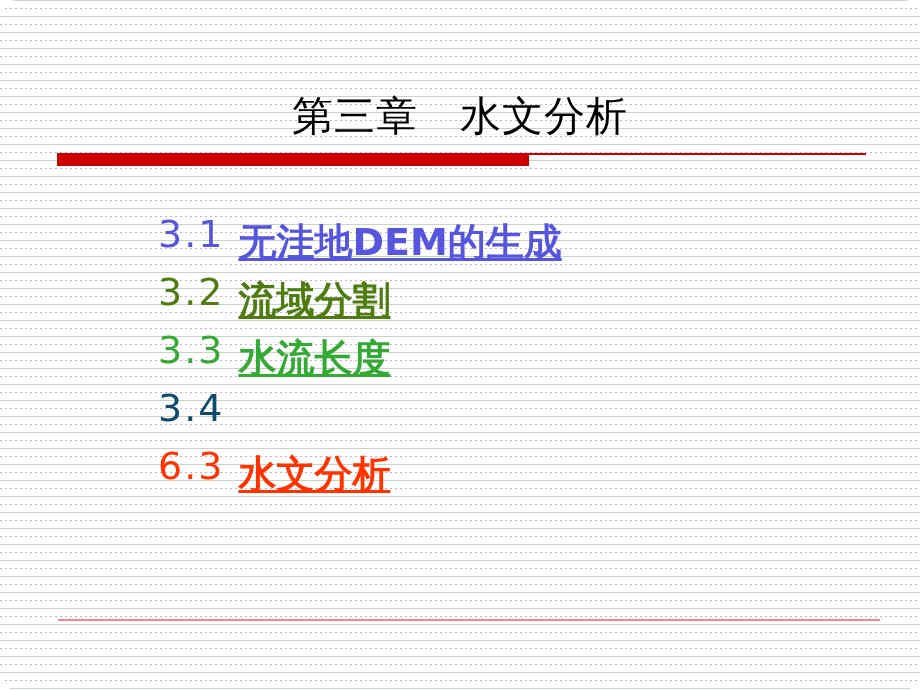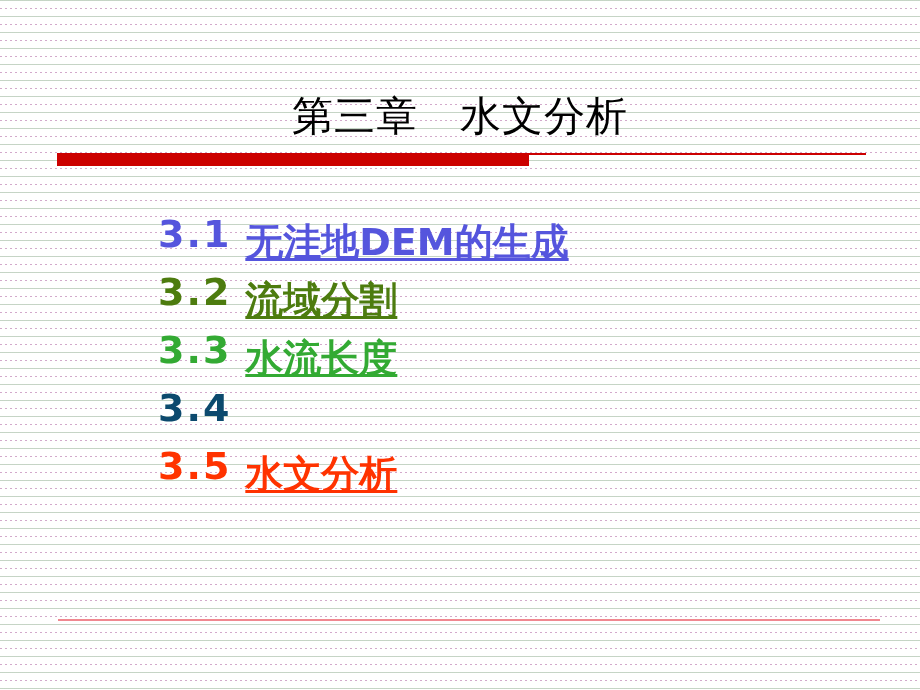--- a/index.html
+++ b/index.html
@@ -123,21 +123,21 @@
     height: 58px;
     padding-left: 158px;
     display: flex;
     align-items: center;
     font-size: 38px;
     font-weight: bold;
     white-space: pre;
   }
   .item-num {
     font-family: "DejaVu Sans", "Liberation Sans", sans-serif;
-    font-weight: bold;
+    font-weight: normal;
     letter-spacing: 2px;
     padding-right: 14px;
     text-align: right;
   }
   .item-text {
     font-family: "DejaVu Sans", "Liberation Sans", sans-serif;
     font-weight: bold;
     text-decoration: underline;
     text-underline-offset: 3px;
     letter-spacing: 0px;
@@ -150,21 +150,21 @@
     left: 58px;
     top: 619px;
     width: 822px;
     height: 2px;
     background: #F08890;
   }
 </style>
 </head>
 <body>
 
-<div id="slide" style="background-color: rgb(255, 255, 255);">
+<div id="slide" style="background-color: rgb(255, 255, 255); border-radius: 17px;">
 
   <div id="bg-texture"></div>
   <div id="bg-dots"></div>
 
   <div id="slide-title" style="color: rgb(0, 0, 0);">第三章　水文分析</div>
 
   <div id="title-rule-thick" style="background: rgb(204, 0, 0);"></div>
   <div id="title-rule-thin" style="background: rgb(204, 0, 0);"></div>
 
   <div id="agenda">
@@ -182,21 +182,21 @@
     <div class="agenda-item" style="color: rgb(51, 170, 51);">
       <span class="item-num">3.3</span>
       <span class="item-text">水流长度</span>
     </div>
 
     <div class="agenda-item" style="color: #0c4a6e;">
       <span class="item-num">3.4</span>
     </div>
 
     <div class="agenda-item" style="color: rgb(255, 51, 0);">
-      <span class="item-num">3.5</span>
+      <span class="item-num">6.3</span>
       <span class="item-text">水文分析</span>
     </div>
 
   </div>
 
   <div id="bottom-rule" style="background: rgb(240, 136, 144);"></div>
 
 </div>
 
 </body></html>

